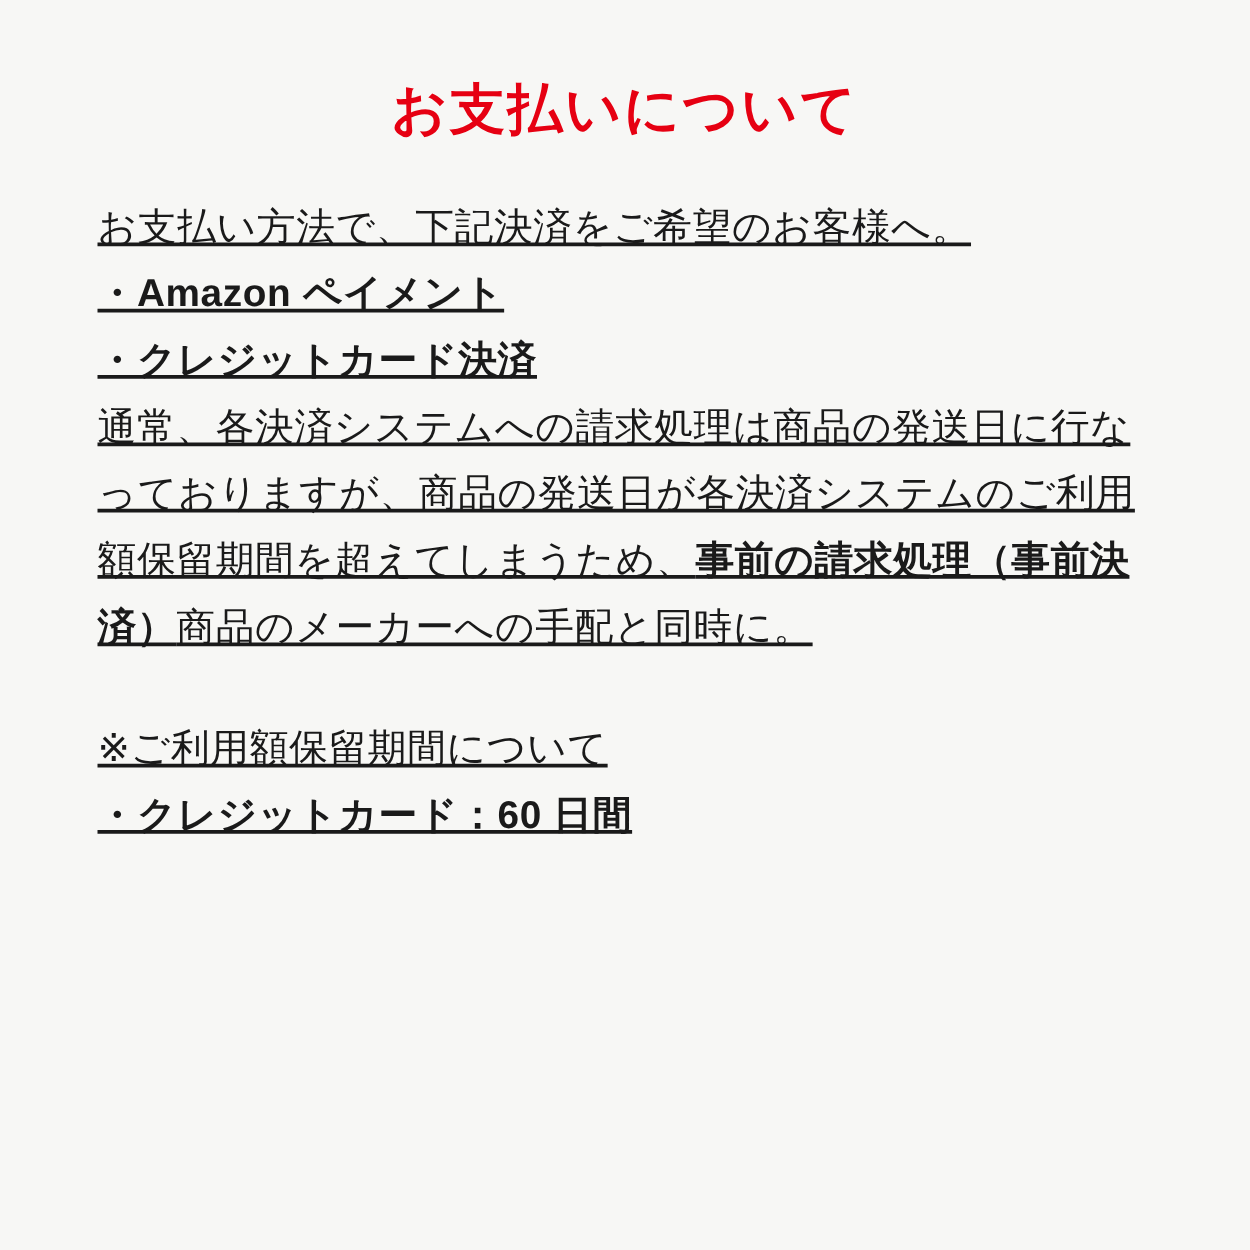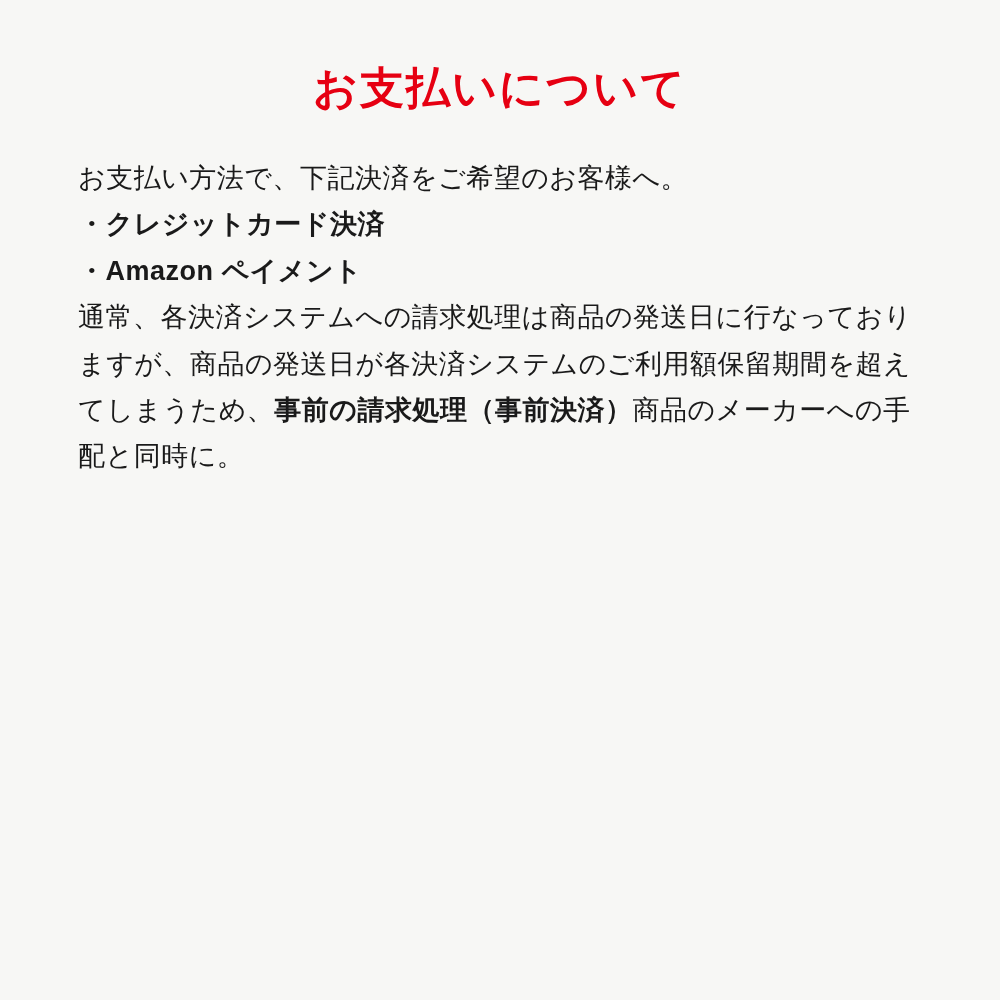--- a/index.html
+++ b/index.html
@@ -24,24 +24,25 @@
   .title {
     text-align: center;
     color: #e60012;
     font-size: 44px;
     font-weight: bold;
     letter-spacing: 2px;
     line-height: 1.2;
     margin: 0 0 40px 0;
   }
   .body-block {
-    font-size: 27px;
+    font-size: 31px;
     line-height: 1.72;
     letter-spacing: 0.5px;
     color: #1a1a1a;
+    text-decoration: underline;
   }
   .line {
     white-space: pre-wrap;
   }
   .line.bold {
     font-weight: bold;
   }
   .para {
     margin: 0;
   }
@@ -56,26 +57,28 @@
 <body>
 
 <div class="page">
 
   <h1 class="title">お支払いについて</h1>
 
   <div class="body-block">
 
     <p class="para line">お支払い方法で、下記決済をご希望のお客様へ。</p>
 
+    <p class="para line bold">・Amazon ペイメント</p>
+
     <p class="para line bold">・クレジットカード決済</p>
-
-    <p class="para line bold">・Amazon ペイメント</p>
 
 
     <p class="para"><span>通常、各決済システムへの請求処理は商品の発送日に行なっておりますが、商品の発送日が各決済システムのご利用額保留期間を超えてしまうため、</span><b>事前の請求処理（事前決済）</b><span>商品のメーカーへの手配と同時に。</span></p>
 
     <div class="spacer"></div>
 
+    <p class="para line">※ご利用額保留期間について</p>
 
+    <p class="para line bold">・クレジットカード：60 日間</p>
 
 
   </div>
 </div>
 
 </body></html>

